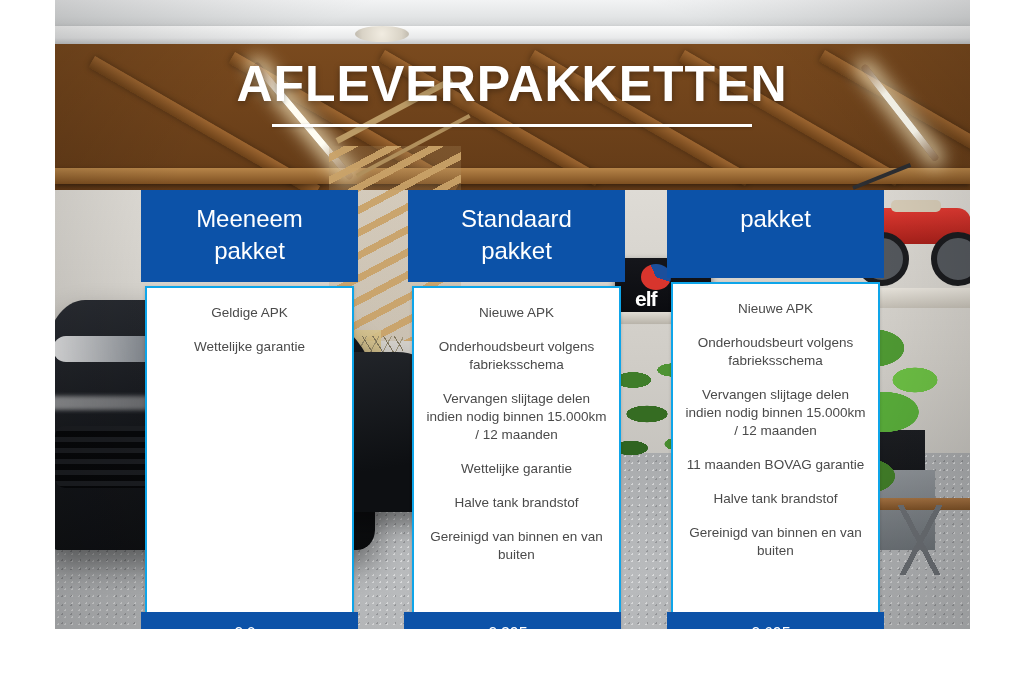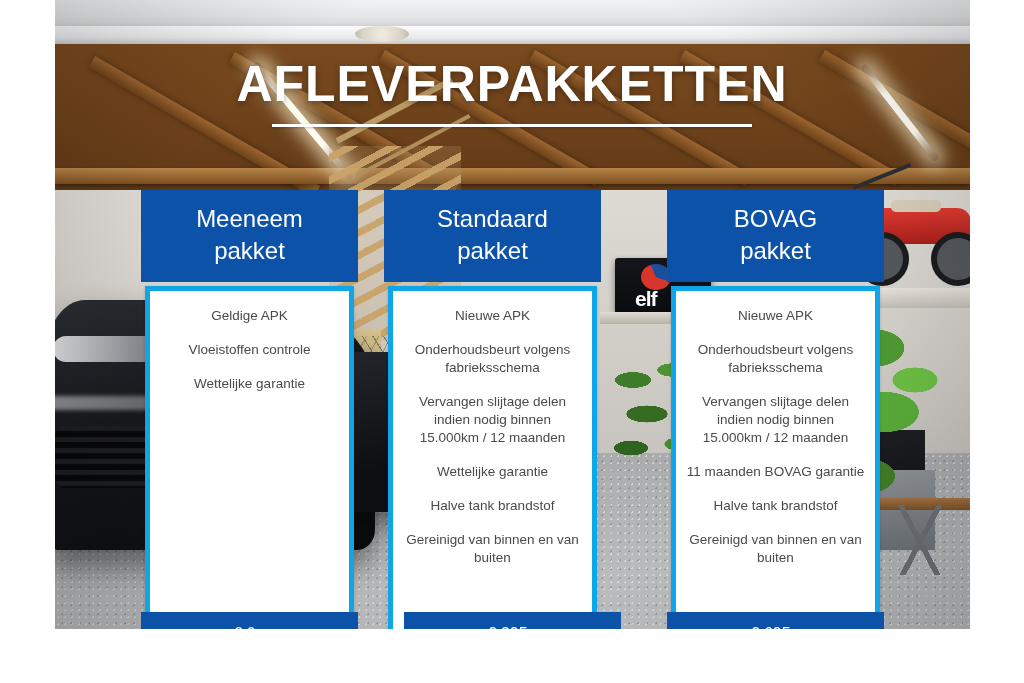--- a/index.html
+++ b/index.html
@@ -281,38 +281,38 @@
   }
 
   
   .card {
     position: absolute;
     top: 168px;
     width: 217px;
     margin-top: 22px;
   }
   #card-0 { left: 141px; }
-  #card-1 { left: 384px; }
+  #card-1 { left: 408px; }
   #card-2 { left: 667px; }
 
   .card-header {
     background: #0C52A8;
     color: #ffffff;
     text-align: center;
     font-size: 24px;
     line-height: 32px;
     padding: 13px 6px 15px 6px;
     font-weight: 400;
     box-sizing: border-box;
     min-height: 88px;
   }
   .card-body {
     background: #ffffff;
     margin: 4px 4px 0 4px;
-    border: 5px solid #0ea5e9;
+    border: 2px solid #0ea5e9;
     box-sizing: border-box;
     height: 348px;
     padding: 16px 10px 10px 10px;
     box-shadow: 0 1px 3px rgba(0,0,0,.16);
   }
   .feature {
     color: #4a4a4a;
     font-size: 13.5px;
     line-height: 18px;
     text-align: center;
@@ -410,21 +410,20 @@
   <div id="title">AFLEVERPAKKETTEN</div>
   <div id="title-rule"></div>
 
   <div class="card" id="card-0">
     <div class="card-header">
       <div>Meeneem</div>
       <div>pakket</div>
     </div>
     <div class="card-body">
       <p class="feature">Geldige APK</p>
-      <p class="feature">Vloeistoffen controle</p>
       <p class="feature">Wettelijke garantie</p>
     </div>
   </div>
   <div class="card-price" id="price-0">€ 0,-</div>
 
   <div class="card" id="card-1">
     <div class="card-header">
       <div>Standaard</div>
       <div>pakket</div>
     </div>
@@ -434,21 +433,20 @@
       <p class="feature">Vervangen slijtage delen indien nodig binnen 15.000km / 12 maanden</p>
       <p class="feature">Wettelijke garantie</p>
       <p class="feature">Halve tank brandstof</p>
       <p class="feature">Gereinigd van binnen en van buiten</p>
     </div>
   </div>
   <div class="card-price" id="price-1">€ 395,-</div>
 
   <div class="card" id="card-2">
     <div class="card-header">
-      <div>BOVAG</div>
       <div>pakket</div>
     </div>
     <div class="card-body">
       <p class="feature">Nieuwe APK</p>
       <p class="feature">Onderhoudsbeurt volgens fabrieksschema</p>
       <p class="feature">Vervangen slijtage delen indien nodig binnen 15.000km / 12 maanden</p>
       <p class="feature">11 maanden BOVAG garantie</p>
       <p class="feature">Halve tank brandstof</p>
       <p class="feature">Gereinigd van binnen en van buiten</p>
     </div>

